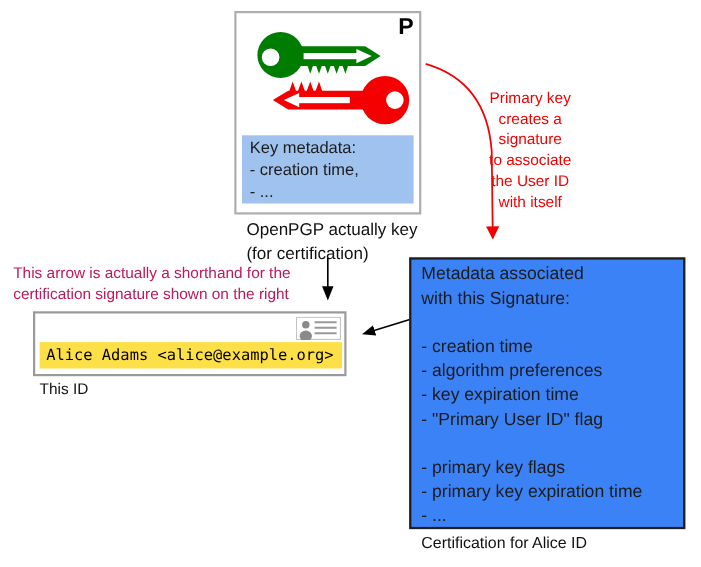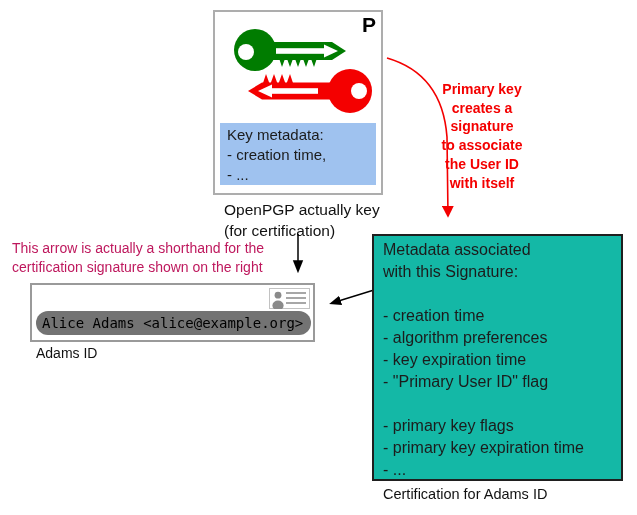--- a/index.html
+++ b/index.html
@@ -15,39 +15,39 @@
     border:2px solid #adadad;background:#fff;}
   .p-label{position:absolute;top:0px;right:5px;font-size:21px;font-weight:700;color:#000;line-height:26px;}
   .keys-svg{position:absolute;left:13px;top:13px;width:155px;height:95px;}
   .key-meta{position:absolute;left:5px;top:111px;width:156px;height:62px;box-sizing:border-box;
     background:#9fc2ef;font-size:15px;line-height:20px;padding:2px 16px 0 7px;color:#1c1c1c;}
   .pk-caption{left:224px;top:200px;font-size:15.5px;line-height:20.5px;color:#111;}
 
   
   .sig-arrow-svg{left:380px;top:52px;width:82px;height:182px;}
   .red-note{left:423px;top:80px;width:118px;font-size:14px;line-height:18.7px;
-    color:#f40000;text-align:center;font-weight:bold;}
+    color:#f40000;text-align:center;}
 
   
   .shorthand{left:12px;top:239px;font-size:14px;line-height:18.5px;color:#be185d;}
   .down-arrow-svg{left:289px;top:232px;width:18px;height:52px;}
   .cert-arrow-svg{left:318px;top:283px;width:58px;height:26px;}
 
   
   .uid-box{left:30px;top:283px;width:285px;height:59px;box-sizing:border-box;
     border:2px solid #9a9a9a;background:#fff;}
   .card-svg{position:absolute;right:3px;top:3px;width:41px;height:21px;}
-  .uid-value{position:absolute;left:4px;top:26px;width:269px;height:24px;background:#737373;
+  .uid-value{position:absolute;left:4px;top:26px;width:269px;height:24px;background:#fde047;
     font-family:"DejaVu Sans Mono","Liberation Mono",monospace;font-size:14px;line-height:24px;
-    padding-left:6px;color:#000;overflow:hidden;border-radius:12px;}
+    padding-left:6px;color:#000;overflow:hidden;}
   .uid-caption{left:36px;top:345px;font-size:14px;color:#111;}
 
   
   .cert-box{left:372px;top:234px;width:251px;height:247px;box-sizing:border-box;
-    border:2px solid #1f1f1f;background:#14b8a6;padding:3px 4px 0 9px;
+    border:2px solid #1f1f1f;background:#3b82f6;padding:3px 4px 0 9px;
     font-size:16px;line-height:22px;color:#1c1c1c;}
   .cert-caption{left:383px;top:486px;font-size:14.5px;color:#111;}
 </style>
 </head>
 <body>
 
 <div id="diagram">
 
   <div class="abs top-box">
     <div class="p-label">P</div>
@@ -123,28 +123,28 @@
       <ellipse cx="9" cy="17.5" rx="5.6" ry="5" fill="#8a8a8a"></ellipse>
       <g stroke="#989898" stroke-width="1.7">
         <line x1="17" y1="5" x2="37" y2="5"></line>
         <line x1="17" y1="10" x2="37" y2="10"></line>
         <line x1="17" y1="15" x2="37" y2="15"></line>
       </g>
     </svg>
     <div class="uid-value">Alice Adams &lt;alice@example.org&gt;</div>
   </div>
 
-  <div class="abs uid-caption">Adams ID</div>
+  <div class="abs uid-caption">This ID</div>
 
   <div class="abs cert-box pre">Metadata associated
 with this Signature:
 
 - creation time
 - algorithm preferences
 - key expiration time
 - "Primary User ID" flag
 
 - primary key flags
 - primary key expiration time
 - ...</div>
-  <div class="abs cert-caption">Certification for Adams ID</div>
+  <div class="abs cert-caption">Certification for Alice ID</div>
 
 </div>
 
 </body></html>

